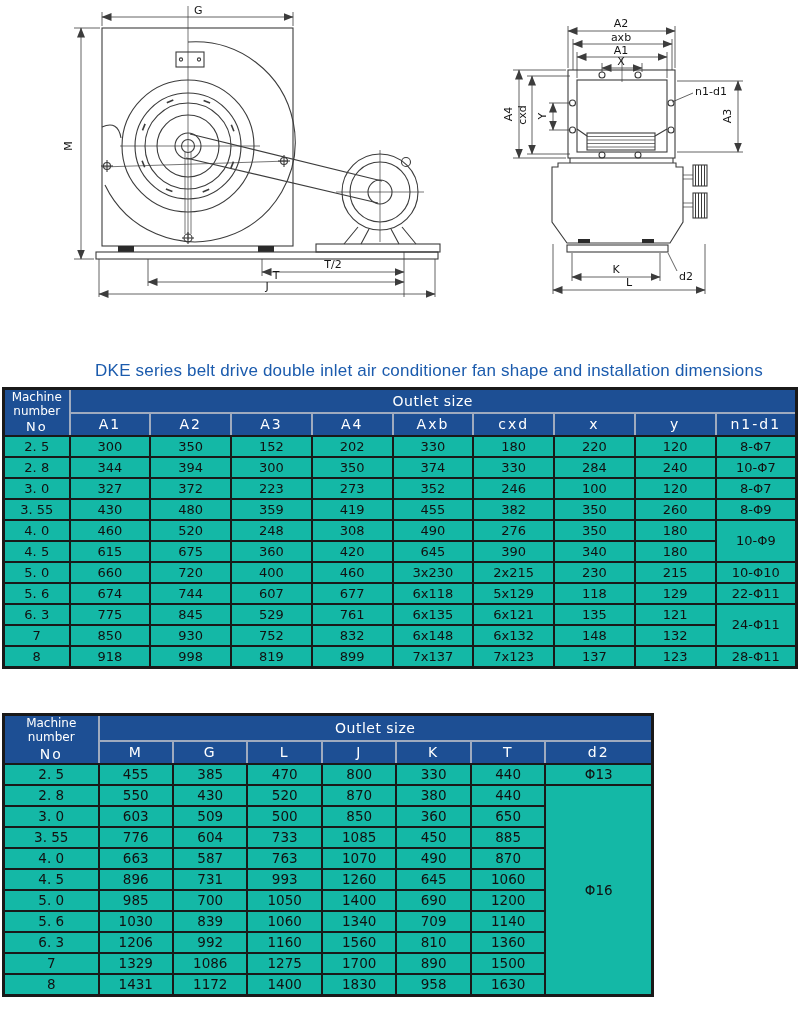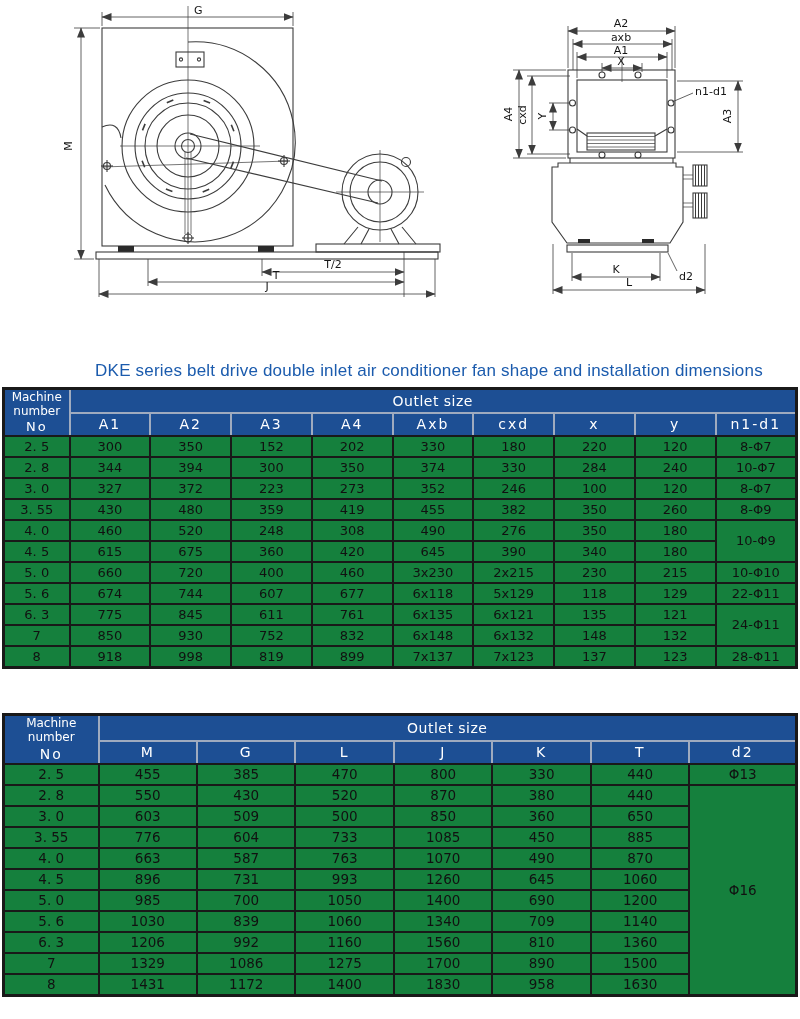--- a/index.html
+++ b/index.html
@@ -18,24 +18,24 @@
   .solid{fill:#2a2a2a;stroke:none;}
   .dim line, .dim path{stroke:var(--line);stroke-width:.8;fill:none;}
   .lbl text{font-family:"DejaVu Sans",sans-serif;font-size:11px;fill:#161616;}
   #page-title{
     position:absolute;top:341px;left:0;right:0;text-align:center;
     padding-left:58px;color:var(--title);font-size:17px;letter-spacing:.2px;margin-top:20px;
   }
   table{
     position:absolute;border-collapse:collapse;table-layout:fixed;
     font-family:"DejaVu Sans",sans-serif;border:3px solid var(--grid);
-    background:#15803d;
+    background:#14b8a6;
   }
   #t1{left:2px;top:387px;width:796px;}
-  #t2{left:2px;top:713px;width:796px;}
+  #t2{left:2px;top:713px;width:652px;}
   th{background:var(--hdr);color:#fff;font-weight:normal;padding:0;}
   thead th{border:2px solid #9fabbf;}
   td{border:2px solid var(--grid);text-align:center;color:#111;padding:0;}
   #t1 td{height:19px;font-size:13px;}
   #t2 td{height:19px;font-size:13.5px;}
   .outlet{height:18px;font-size:14px;letter-spacing:.5px;border-bottom-color:#9fabbf;}
   #t2 .outlet{height:21px;}
   .colname,.colname2{height:17px;font-size:14px;letter-spacing:2px;border-bottom-color:var(--grid) !important;}
   .colname2{height:19px;}
   .mhead,.mhead2{font-size:12px;line-height:1.18;border-bottom-color:var(--grid) !important;}
@@ -347,21 +347,21 @@
         <td>6x118</td>
         <td>5x129</td>
         <td>118</td>
         <td>129</td>
         <td>22-Φ11</td>
       </tr>
       <tr>
         <td>6. 3</td>
         <td>775</td>
         <td>845</td>
-        <td>611</td>
+        <td>529</td>
         <td>761</td>
         <td>6x135</td>
         <td>6x121</td>
         <td>135</td>
         <td>121</td>
         <td rowspan="2">24-Φ11</td>
       </tr>
       <tr>
         <td>7</td>
         <td>850</td>

